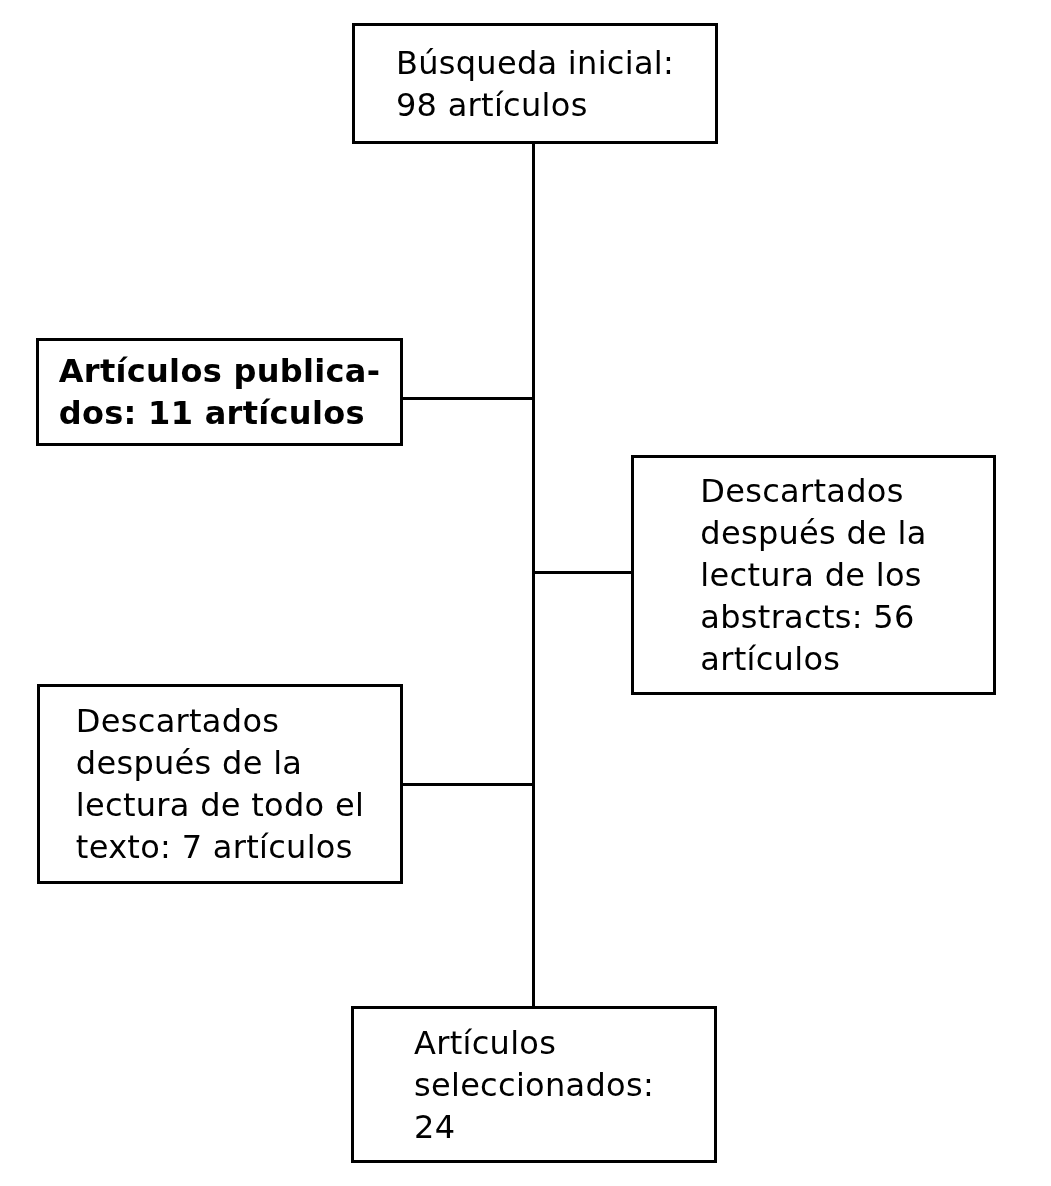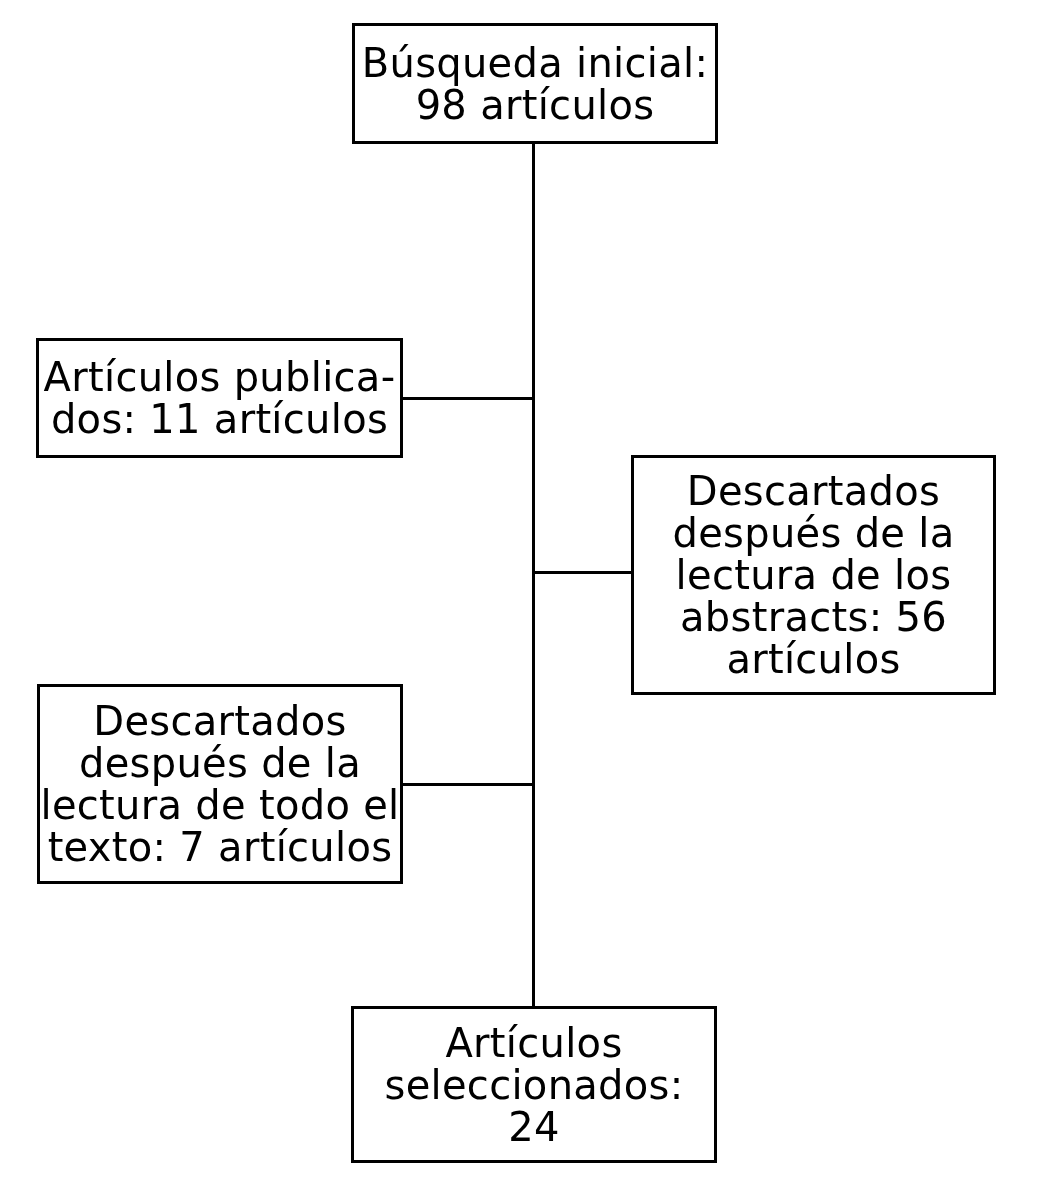--- a/index.html
+++ b/index.html
@@ -16,35 +16,35 @@
     color: var(--fg, #000000);
   }
   .node {
     position: absolute;
     box-sizing: border-box;
     border: 3px solid var(--border, #000000);
     background: var(--bg, #ffffff);
     display: flex;
     align-items: center;
     justify-content: center;
-    text-align: center;
-    font-size: 40px;
+    text-align: left;
+    font-size: 32px;
     line-height: 42px;
     letter-spacing: 0.3px;
   }
   .node .label {
     white-space: pre;
   }
   .line {
     position: absolute;
     background: var(--border, #000000);
   }
   
   #node-initial    { left: 352px; top: 23px;   width: 366px; height: 121px; }
-  #node-published  { left: 36px;  top: 338px;  width: 367px; height: 120px; }
+  #node-published  { left: 36px;  top: 338px;  width: 367px; height: 108px; font-weight: bold; }
   #node-abstracts  { left: 631px; top: 455px;  width: 365px; height: 240px; }
   #node-fulltext   { left: 37px;  top: 684px;  width: 366px; height: 200px; }
   #node-selected   { left: 351px; top: 1006px; width: 366px; height: 157px; }
 
   #line-vertical       { left: 532px; top: 144px; width: 3px;   height: 864px; }
   #line-to-published   { left: 403px; top: 397px; width: 131px; height: 3px; }
   #line-to-abstracts   { left: 533px; top: 571px; width: 100px; height: 3px; }
   #line-to-fulltext    { left: 403px; top: 783px; width: 131px; height: 3px; }
 </style>
 </head>

